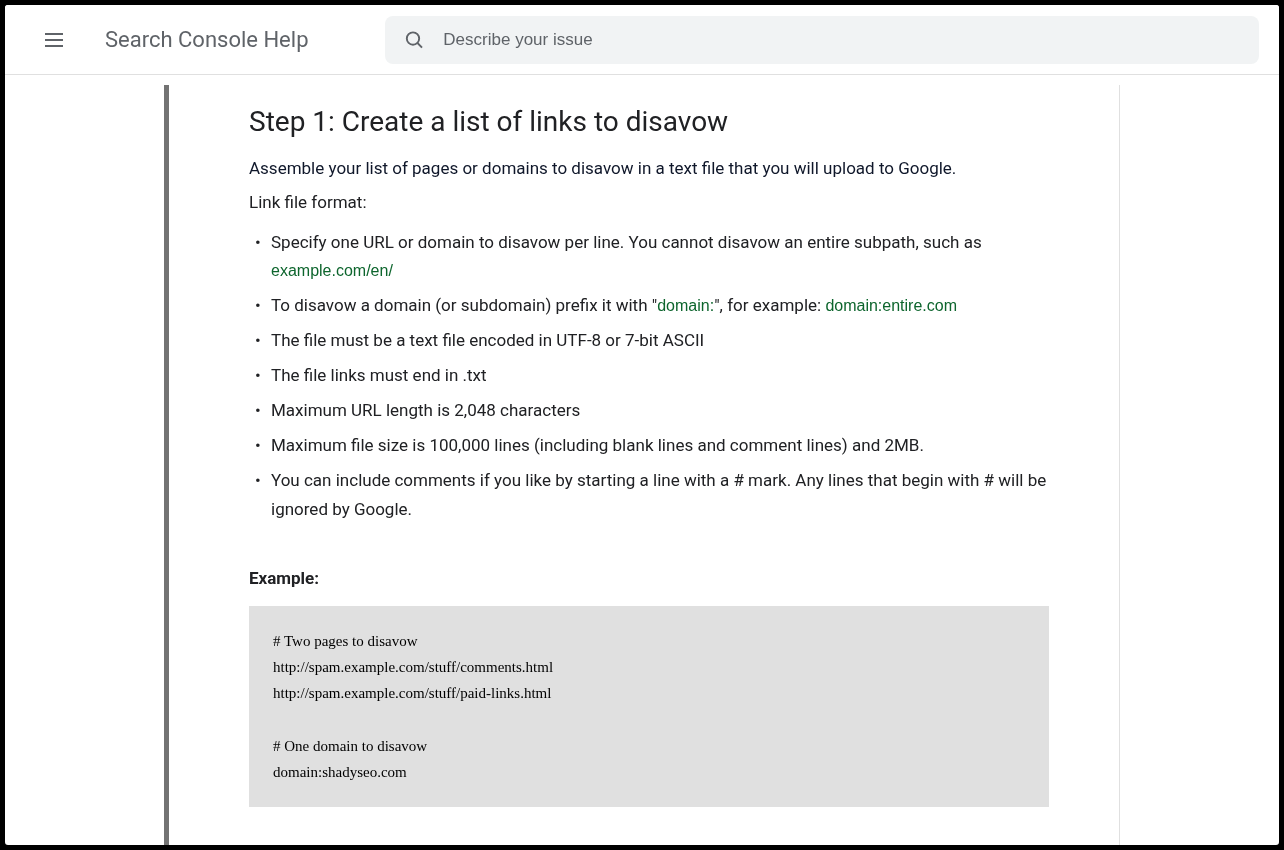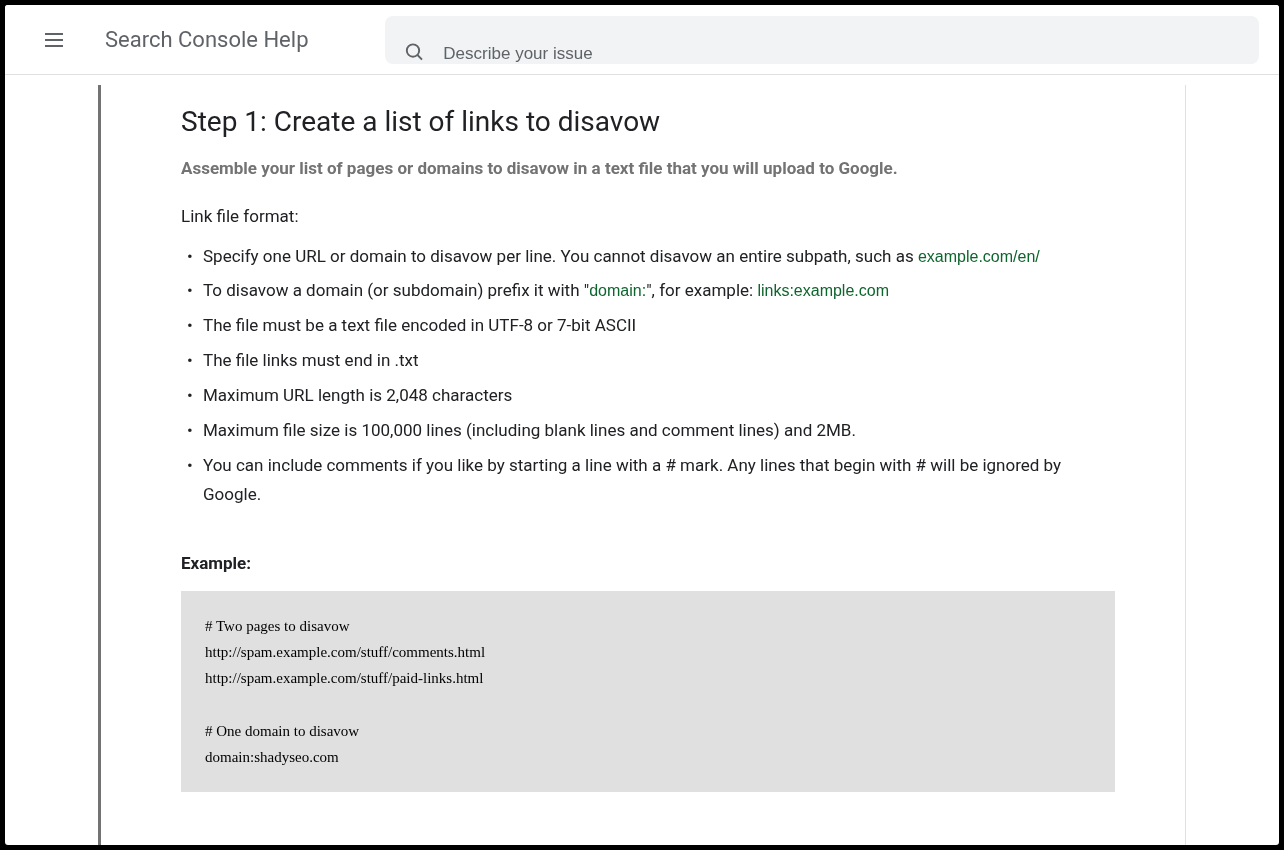--- a/index.html
+++ b/index.html
@@ -53,21 +53,21 @@
       color: #5f6368;
       font-weight: 400;
     }
     .search-box {
       flex: 1;
       max-width: 890px;
       background: #f1f3f4;
       border-radius: 8px;
       height: 48px;
       display: flex;
-      align-items: flex-end;
+      align-items: center;
       padding: 0 18px;
       margin-left: 40px;
     }
     .search-icon {
       width: 24px;
       height: 24px;
       color: #5f6368;
     }
     .search-input {
       border: none;
@@ -82,39 +82,38 @@
       color: #5f6368;
     }
     .content-wrap {
       display: flex;
       justify-content: center;
       padding-top: 10px;
       height: calc(100% - 70px);
       overflow: hidden;
     }
     .article-container {
-      width: 1088px;
-      border-left: 3px solid #737373;
+      width: 956px;
+      border-left: 5px solid #737373;
       border-right: 1px solid #e0e0e0;
       padding: 10px 70px 14px 80px;
       background: #fff;
     }
     h2 {
       font-size: 28px;
       font-weight: 400;
       color: #202124;
       margin-bottom: 18px;
       margin-top: 10px;
     }
     .intro {
       font-size: 17px;
-      color: #737373;
-      margin-bottom: 24px;
+      color: #0f172a;
+      margin-bottom: 10px;
       line-height: 1.5;
-      font-weight: bold;
     }
     .subheading {
       font-size: 17px;
       font-weight: 400;
       color: #202124;
       margin-bottom: 16px;
     }
     ul {
       list-style: none;
       margin-bottom: 24px;
@@ -179,21 +178,21 @@
   <div class="content-wrap">
     <div class="article-container">
       <h2>Step 1: Create a list of links to disavow</h2>
       <p class="intro">Assemble your list of pages or domains to disavow in a text file that you will upload to Google.</p>
       <p class="subheading">Link file format:</p>
       <ul>
         <li>
           <span>Specify one URL or domain to disavow per line. You cannot disavow an entire subpath, such as </span><code>example.com/en/</code>
         </li>
         <li>
-          <span>To disavow a domain (or subdomain) prefix it with "</span><code>domain:</code><span>", for example: </span><code>links:example.com</code>
+          <span>To disavow a domain (or subdomain) prefix it with "</span><code>domain:</code><span>", for example: </span><code>domain:entire.com</code>
         </li>
         <li><span>The file must be a text file encoded in UTF-8 or 7-bit ASCII</span></li>
         <li><span>The file links must end in .txt</span></li>
         <li><span>Maximum URL length is 2,048 characters</span></li>
         <li><span>Maximum file size is 100,000 lines (including blank lines and comment lines) and 2MB.</span></li>
         <li><span>You can include comments if you like by starting a line with a # mark. Any lines that begin with # will be ignored by Google.</span></li>
       </ul>
       <p class="example-label">Example:</p>
       <pre># Two pages to disavow
 http://spam.example.com/stuff/comments.html

